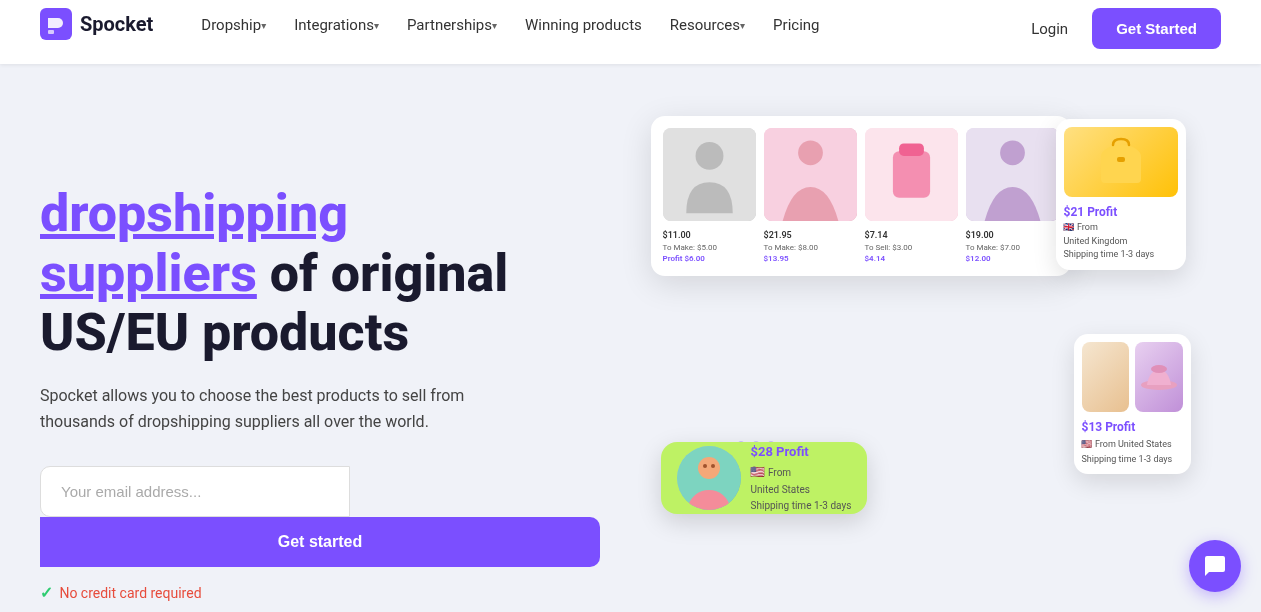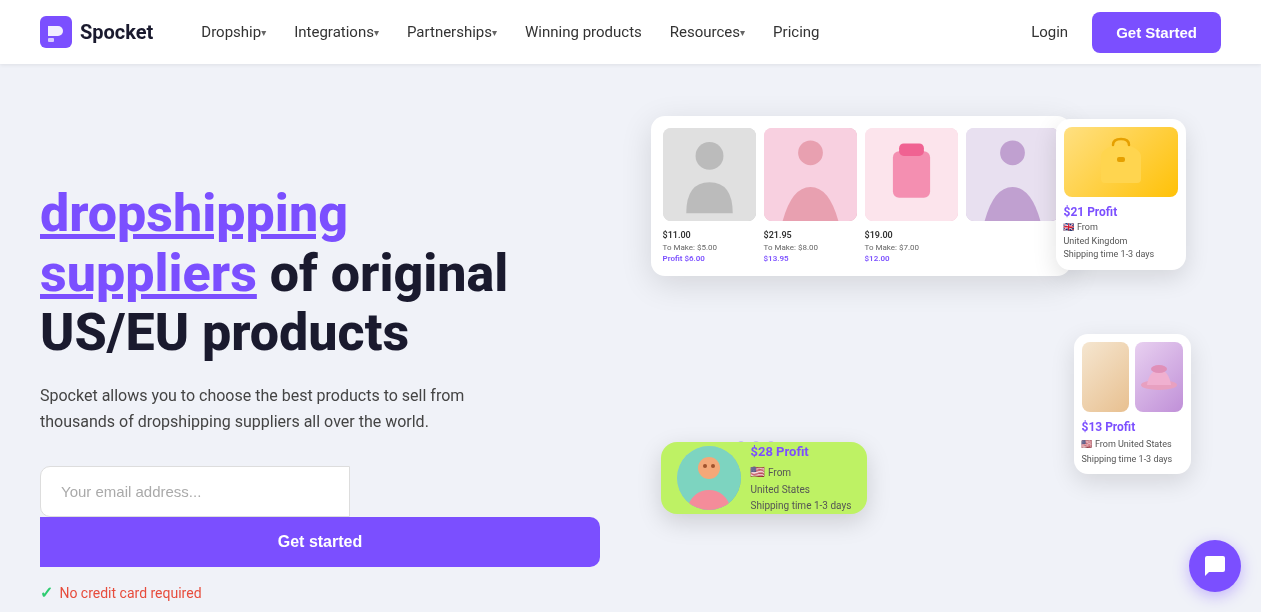--- a/index.html
+++ b/index.html
@@ -6,22 +6,22 @@
     body {
       font-family: -apple-system, BlinkMacSystemFont, 'Segoe UI', Roboto, sans-serif;
       background: #f0f2f8;
       min-height: 612px;
       overflow: hidden;
     }
     
     nav {
       background: #fff;
       display: flex;
-      align-items: center;
-      padding: 0 40px;
+      align-items: flex-start;
+      padding: 8px 40px;
       height: 64px;
       box-shadow: 0 1px 4px rgba(0,0,0,0.08);
       position: relative;
       z-index: 10;
     }
     .logo-area {
       display: flex;
       align-items: center;
       gap: 8px;
       margin-right: 36px;
@@ -396,20 +396,25 @@
             <div class="price">$11.00</div>
             <div>To Make: $5.00</div>
             <div style="color:#7b4fff;font-weight:600;">Profit $6.00</div>
           </div>
           <div class="product-info-cell">
             <div class="price">$21.95</div>
             <div>To Make: $8.00</div>
             <div style="color:#7b4fff;font-weight:600;">$13.95</div>
           </div>
           <div class="product-info-cell">
+            <div class="price">$7.14</div>
+            <div>To Sell: $3.00</div>
+            <div style="color:#7b4fff;font-weight:600;">$4.14</div>
+          </div>
+          <div class="product-info-cell">
             <div class="price">$19.00</div>
             <div>To Make: $7.00</div>
             <div style="color:#7b4fff;font-weight:600;">$12.00</div>
           </div>
         </div>
       </div>
 
       <div class="top-float-card">
         <div class="yellow-product">
           <svg width="60" height="50" viewBox="0 0 60 50">

